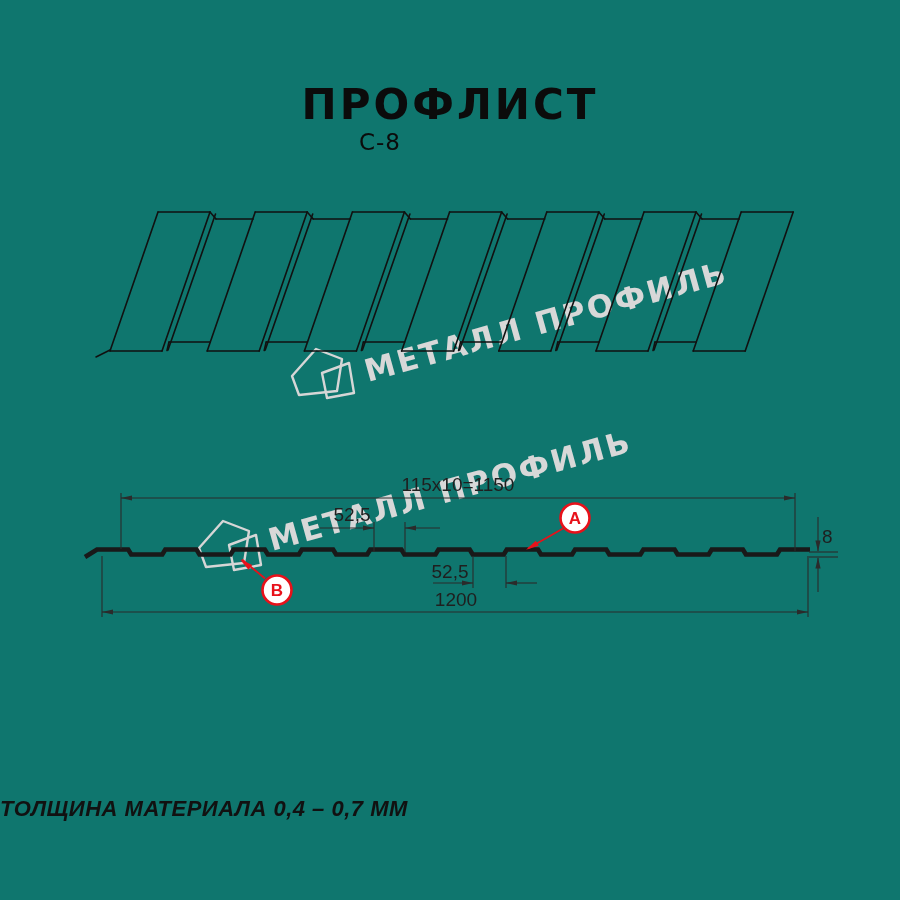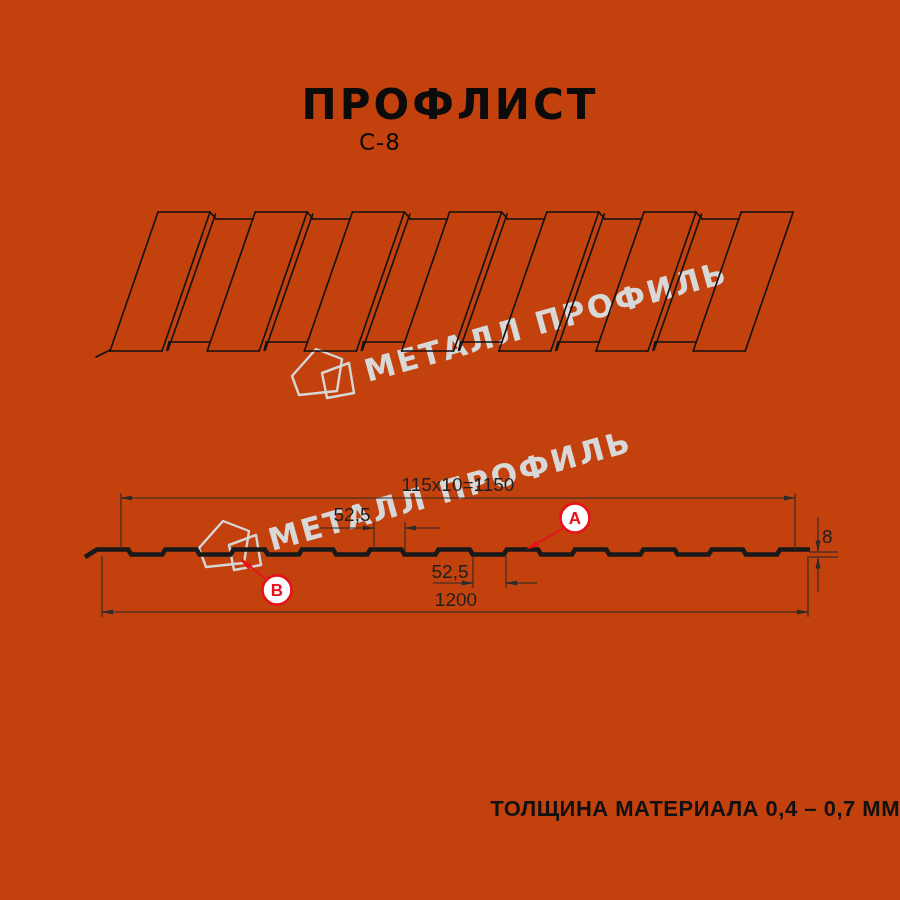--- a/index.html
+++ b/index.html
@@ -1,26 +1,26 @@
 <!DOCTYPE html>
 <html><head>
 <meta charset="utf-8">
 <style>
   html,body{margin:0;padding:0;background:#ffffff;}
-  .page{position:relative;width:900px;height:900px;background:#c2410c;overflow:hidden;
+  .page{position:relative;width:900px;height:900px;background:#0f766e;overflow:hidden;
         font-family:"Liberation Sans",sans-serif;}
   .title{position:absolute;left:0;top:80px;width:900px;text-align:center;
          font-family:"DejaVu Sans",sans-serif;font-weight:700;font-size:42px;
          letter-spacing:3px;color:#0b0b0b;}
   .subtitle{position:absolute;left:0;top:129px;width:760px;text-align:center;
          font-family:"DejaVu Sans",sans-serif;font-weight:400;font-size:23px;
          letter-spacing:1px;color:#0b0b0b;}
-  .footer{position:absolute;left:0;top:796px;width:900px;text-align:right;
+  .footer{position:absolute;left:0;top:796px;width:900px;text-align:left;
          font-family:"Liberation Sans",sans-serif;font-weight:700;font-size:22px;
-         letter-spacing:0.5px;color:#111;}
+         letter-spacing:0.5px;color:#111;font-style:italic;}
   svg{position:absolute;left:0;top:0;}
   .dimtxt{font-family:"Liberation Sans",sans-serif;font-size:19px;fill:#1f1f1f;}
   .redtxt{font-family:"Liberation Sans",sans-serif;font-size:17px;font-weight:700;fill:#e8111a;}
   .wmtxt{font-family:"DejaVu Sans",sans-serif;font-size:31px;font-weight:700;
          fill:#d8d8d8;letter-spacing:2.5px;}
 </style>
 </head>
 <body>
 
 <div class="page">

